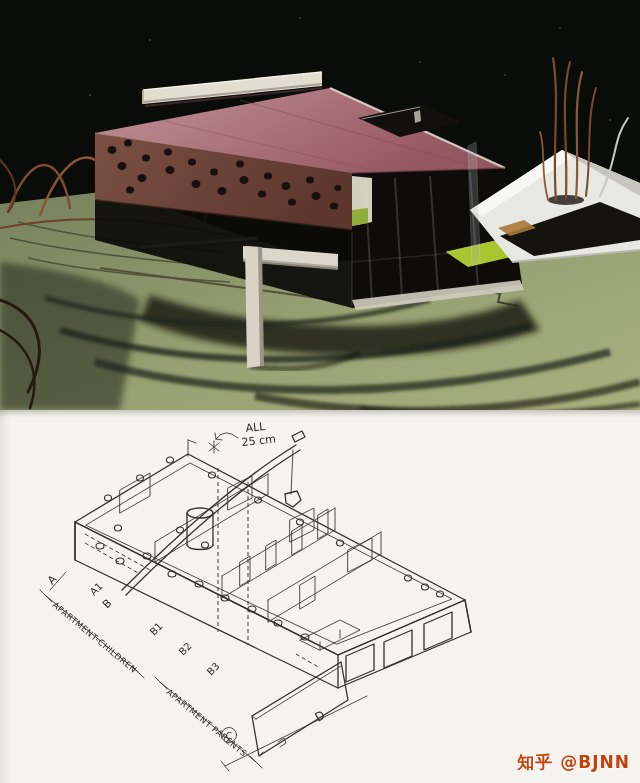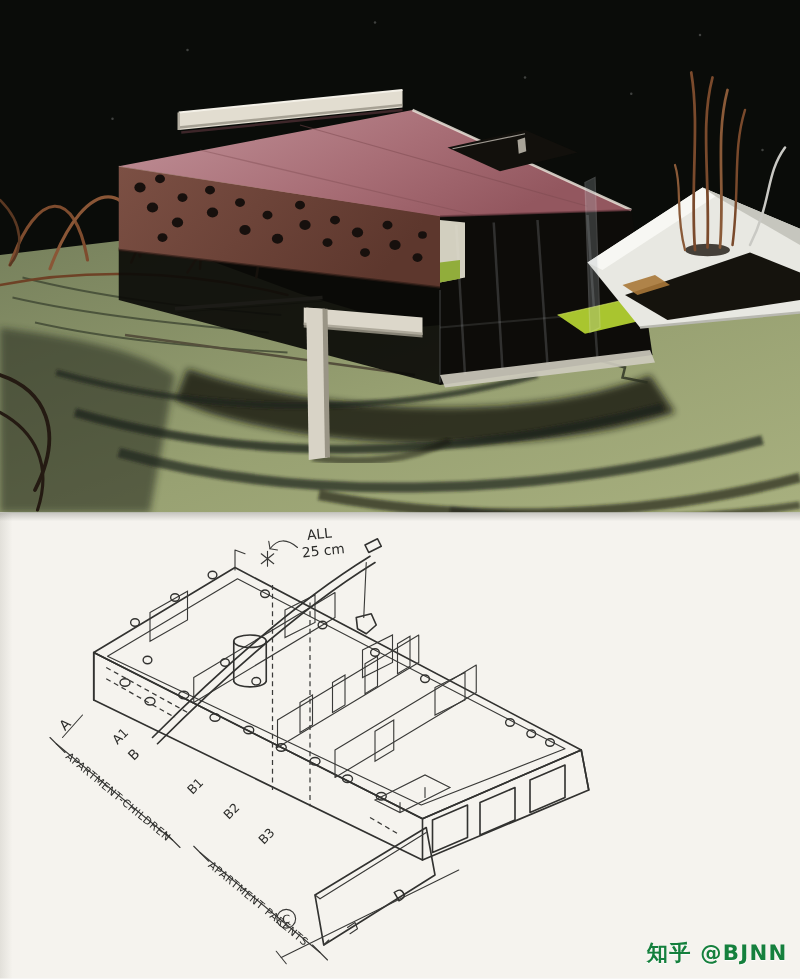--- a/index.html
+++ b/index.html
@@ -11,21 +11,21 @@
         background:linear-gradient(90deg,#e2e0da,rgba(245,243,238,0));}
   .sketch .paper-top{position:absolute;left:0;top:0;width:100%;height:7px;
         background:linear-gradient(180deg,rgba(30,30,25,.22),rgba(30,30,25,0));}
   svg{display:block;}
   .ink{stroke:#323230;fill:none;stroke-width:1.3;stroke-linecap:round;stroke-linejoin:round;}
   .ink-thin{stroke:#3a3a38;fill:none;stroke-width:0.9;stroke-linecap:round;}
   .dash{stroke:#3a3a38;fill:none;stroke-width:1;stroke-dasharray:4 3;}
   .hole{fill:none;stroke:#323230;stroke-width:1.1;}
   .hand{font-family:"DejaVu Sans",sans-serif;fill:#2c2c2a;}
   .watermark{position:absolute;right:10px;bottom:9px;font-size:17px;font-weight:bold;
-        color:#15803d;letter-spacing:1px;text-shadow:0 1px 1px #ffffff;}
+        color:#c2410c;letter-spacing:1px;text-shadow:0 1px 1px #ffffff;}
 </style>
 </head>
 <body>
 
 <div class="page">
 
   <figure class="photo" style="margin:0">
     <svg width="640" height="410" viewBox="0 0 640 410">
       <defs>
         <linearGradient id="terrainGrad" x1="0" y1="0" x2="1" y2="1">

